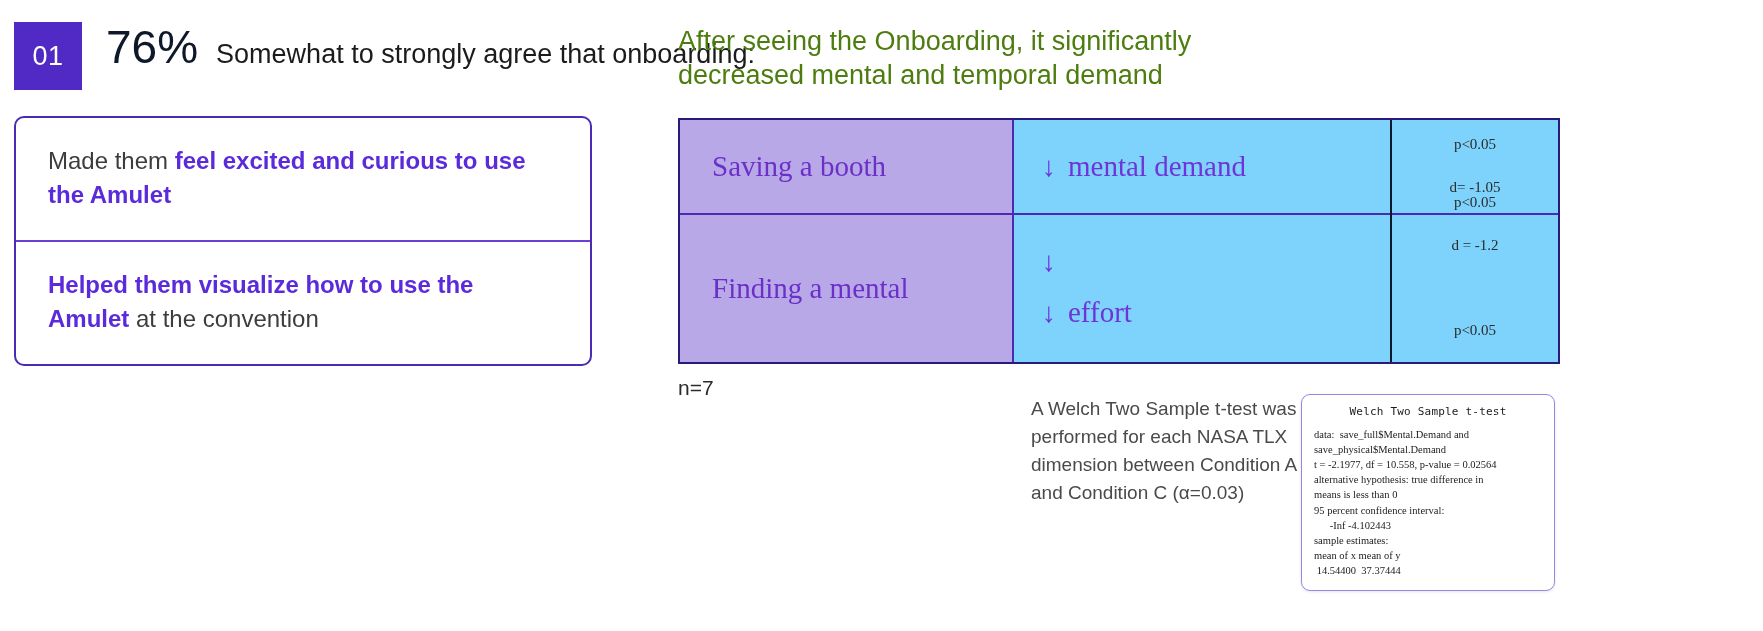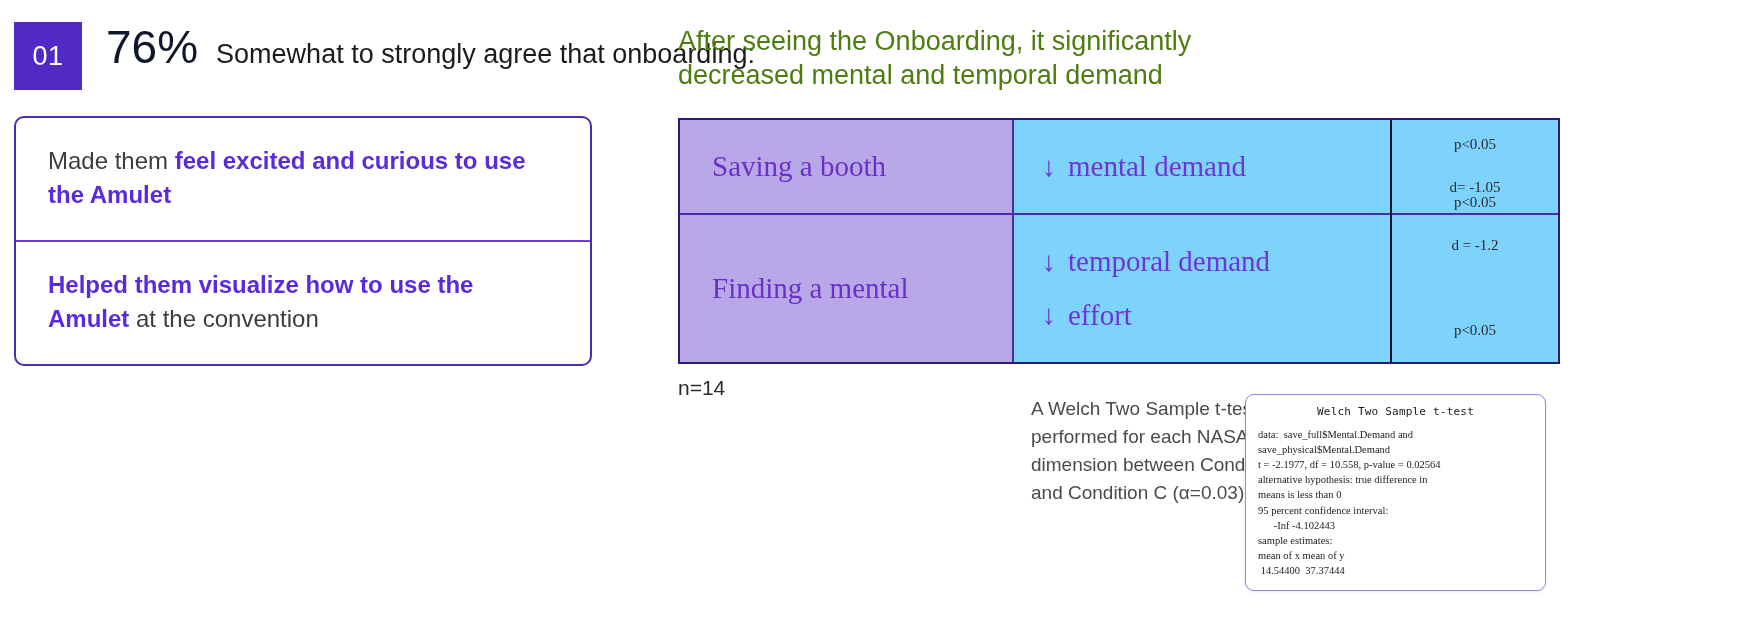--- a/index.html
+++ b/index.html
@@ -235,21 +235,20 @@
     <div class="col col-finding">
       <div class="cell r1 finding-cell">
         <div class="finding-text">
           <span class="arrow-down">↓</span>
           <span>mental demand</span>
         </div>
       </div>
       <div class="cell r2 finding-cell">
         <div class="finding-text">
           <span class="arrow-down">↓</span>
-          <span>temporal demand</span>
         </div>
         <div class="finding-text">
           <span class="arrow-down">↓</span>
           <span>effort</span>
         </div>
       </div>
     </div>
 
     <div class="col col-stats">
       <div class="cell r1 stats-cell">
@@ -264,25 +263,25 @@
           <div>d = -1.2</div>
         </div>
         <div class="stat-block">
           <div>p&lt;0.05</div>
           <div>d = -1.03</div>
         </div>
       </div>
     </div>
   </div>
 
-  <div class="panel n-label" style="left:678px; top:376px;">n=14</div>
+  <div class="panel n-label" style="left:678px; top:376px;">n=7</div>
 
   <div class="panel footnote" style="left:1031px; top:395px;">A Welch Two Sample t-test was performed for each NASA TLX dimension between Condition A and Condition C (α=0.03)</div>
 
-  <div class="panel code-box" style="left:1245px; top:394px; width:301px;">
+  <div class="panel code-box" style="left:1301px; top:394px; width:254px;">
     <div class="code-title">Welch Two Sample t-test</div>
     <div class="code-body">data:  save_full$Mental.Demand and
 save_physical$Mental.Demand
 t = -2.1977, df = 10.558, p-value = 0.02564
 alternative hypothesis: true difference in
 means is less than 0
 95 percent confidence interval:
       -Inf -4.102443
 sample estimates:
 mean of x mean of y

